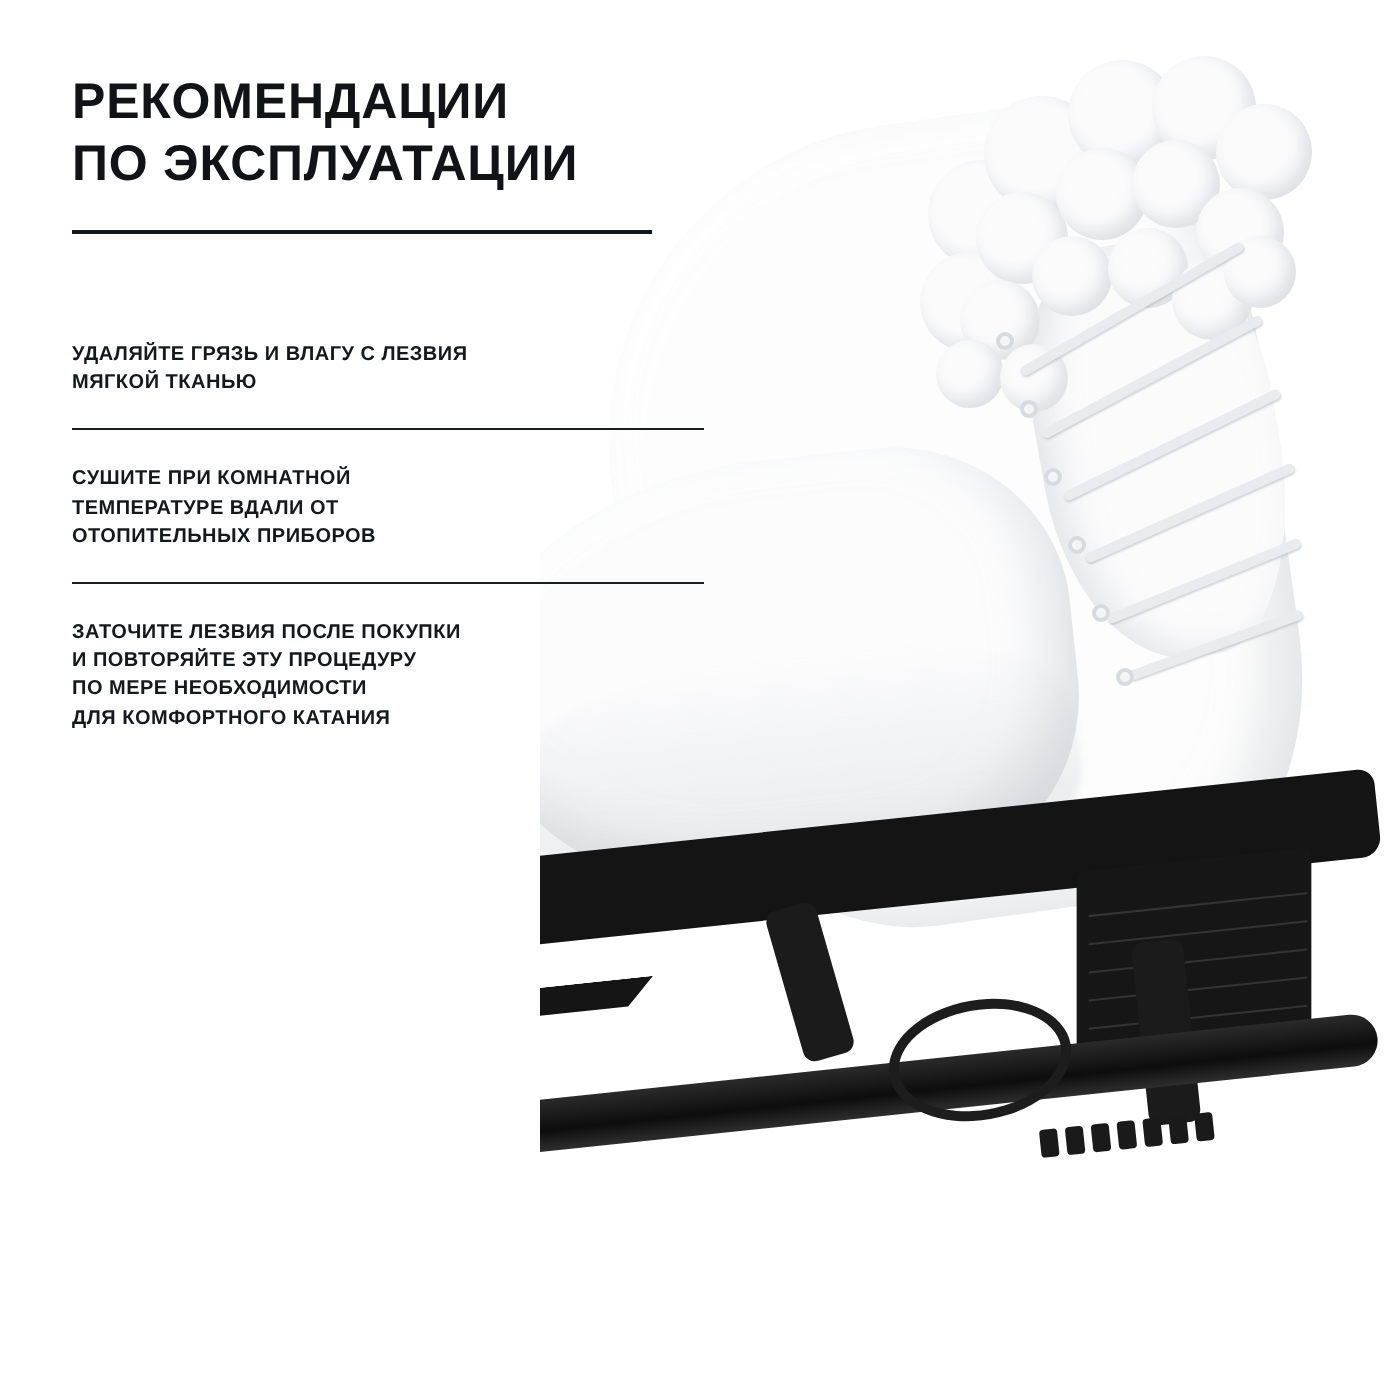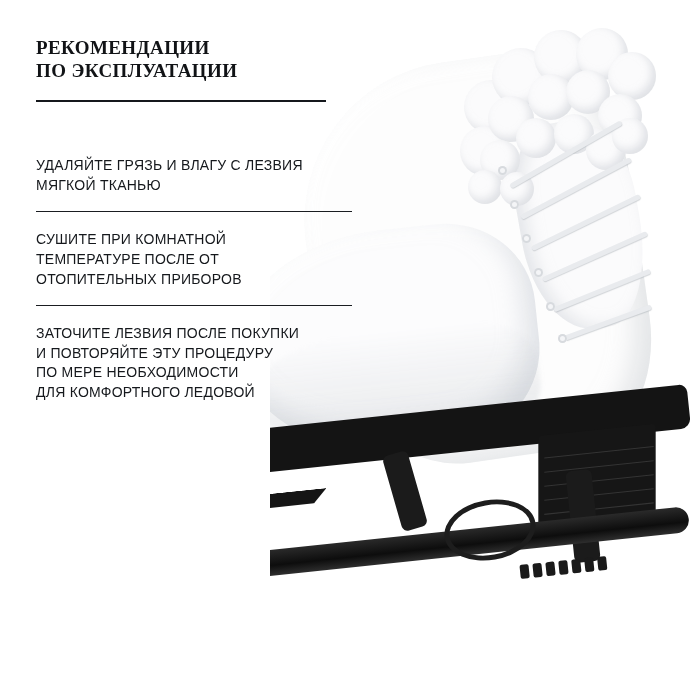--- a/index.html
+++ b/index.html
@@ -206,50 +206,49 @@
 
   
   .content {
     position: absolute;
     left: 0; top: 0;
     width: 700px;
     height: 700px;
     padding: 36px 0 0 36px;
   }
   .title {
-    font-size: 19px;
+    font-size: 25px;
     font-weight: 700;
     line-height: 1.22;
     letter-spacing: 0.4px;
     color: #111316;
     white-space: pre-line;
-    font-family: Liberation Serif, serif;
   }
   .title-rule {
     width: 290px;
     height: 2px;
     background: #15181c;
     margin: 18px 0 0 0;
   }
   .tips {
     margin-top: 54px;
     width: 345px;
   }
   .tip {
     position: relative;
     padding-bottom: 16px;
     margin-bottom: 18px;
   }
   .tip-text {
-    font-size: 14px;
+    font-size: 10px;
     line-height: 1.42;
     letter-spacing: 0.25px;
     color: #15181c;
     white-space: pre-line;
-    font-weight: 400;
+    font-weight: 700;
   }
   .tip-rule {
     position: absolute;
     left: 0;
     bottom: 0;
     width: 316px;
     height: 1px;
     background: #1a1d21;
   }
   .tip:last-child .tip-rule { display: none; }
@@ -334,26 +333,26 @@
     <div class="title-rule"></div>
 
     <div class="tips">
       <div class="tip">
         <div class="tip-text">УДАЛЯЙТЕ ГРЯЗЬ И ВЛАГУ С ЛЕЗВИЯ
 МЯГКОЙ ТКАНЬЮ</div>
         <div class="tip-rule"></div>
       </div>
       <div class="tip">
         <div class="tip-text">СУШИТЕ ПРИ КОМНАТНОЙ
-ТЕМПЕРАТУРЕ ПОСЛЕ ОТ
+ТЕМПЕРАТУРЕ ВДАЛИ ОТ
 ОТОПИТЕЛЬНЫХ ПРИБОРОВ</div>
         <div class="tip-rule"></div>
       </div>
       <div class="tip">
         <div class="tip-text">ЗАТОЧИТЕ ЛЕЗВИЯ ПОСЛЕ ПОКУПКИ
 И ПОВТОРЯЙТЕ ЭТУ ПРОЦЕДУРУ
 ПО МЕРЕ НЕОБХОДИМОСТИ
-ДЛЯ КОМФОРТНОГО ЛЕДОВОЙ</div>
+ДЛЯ КОМФОРТНОГО КАТАНИЯ</div>
 
       </div>
     </div>
   </div>
 </div>
 
 </body></html>

